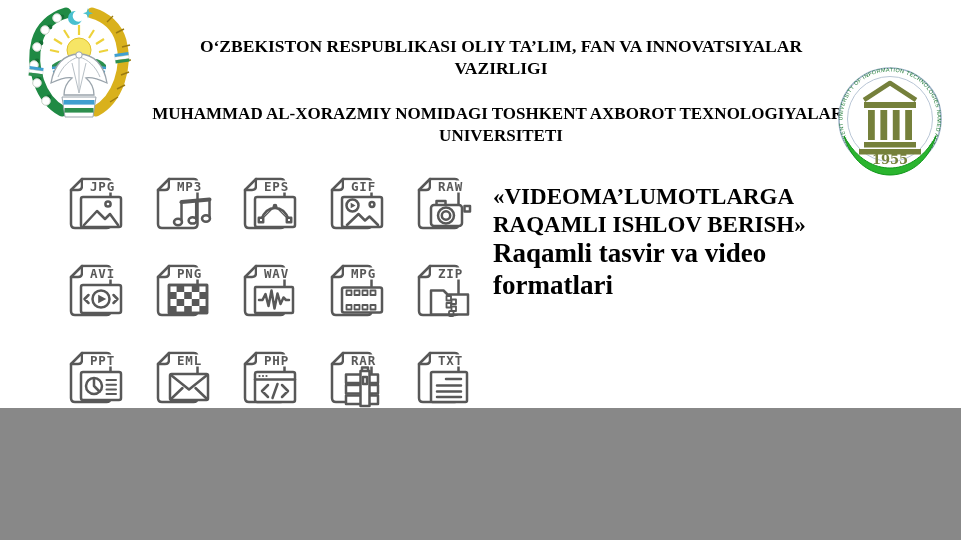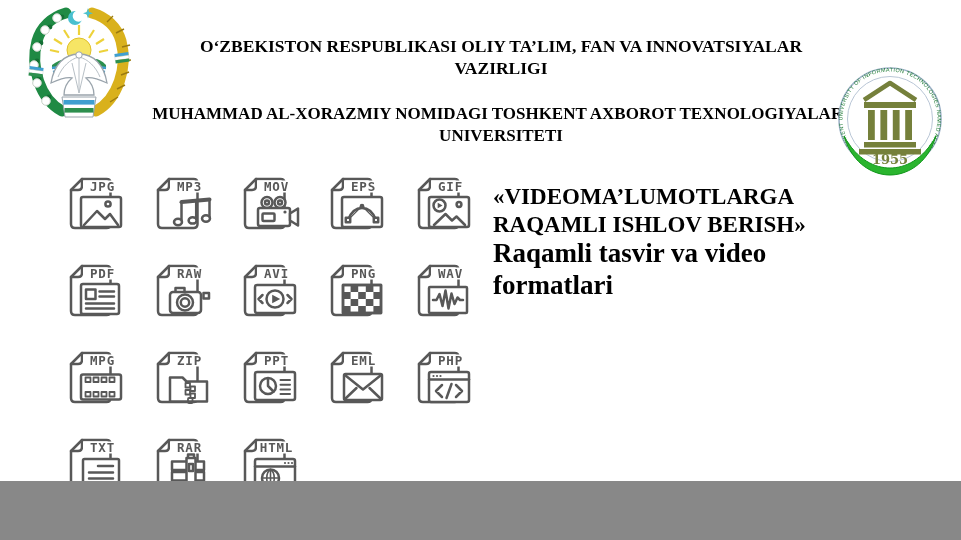--- a/index.html
+++ b/index.html
@@ -1,16 +1,16 @@
 <!DOCTYPE html>
 <html><head>
 <meta charset="utf-8">
 <style>
   html,body{margin:0;padding:0;background:#888;}
-  .slide{position:relative;width:961px;height:481px;background:#fff;overflow:hidden;
+  .slide{position:relative;width:961px;height:408px;background:#fff;overflow:hidden;
          font-family:"Liberation Serif",serif;color:#000;margin:0 auto;}
   
   .emblem{position:absolute;left:22px;top:5px;width:114px;height:122px;}
   .header-text{position:absolute;left:142px;top:35px;width:718px;text-align:center;}
   .ministry{font-size:17.5px;font-weight:bold;line-height:1.26;white-space:pre-line;}
   .university{font-size:17px;font-weight:bold;line-height:1.28;margin-top:24px;white-space:pre-line;}
   .tuit-logo{position:absolute;left:834px;top:62px;width:112px;height:124px;}
   .seal-ring-text{font-family:"Liberation Sans",sans-serif;font-size:5.4px;letter-spacing:0.4px;fill:#1c7a33;}
   .seal-year{font-family:"DejaVu Serif",serif;font-weight:bold;font-size:13px;fill:#75803b;}
   
@@ -151,38 +151,20 @@
             </g>
         <text x="41.5" y="18.5" text-anchor="middle" class="fmt-label" fill="#585858" stroke="none">MP3</text>
       </g>
     </svg></div>
       <div class="icon-cell"><svg viewBox="0 0 66 66" width="66" height="66">
       <g fill="none" stroke="#585858" stroke-width="2.5" stroke-linecap="round" stroke-linejoin="round">
         <path d="M21 7 H45.5 Q49.5 7 49.5 11 V52 Q49.5 56 45.5 56 H14 Q10 56 10 52 V18 Z" fill="#fff"></path>
         <path d="M21 7 V14 Q21 18 17 18 H10"></path>
         <rect x="22" y="8.5" width="41" height="12" fill="#fff" stroke="none"></rect>
         <g>
-              <circle cx="32" cy="30.5" r="5.5" fill="#fff"></circle>
-              <circle cx="45" cy="30.5" r="5.5" fill="#fff"></circle>
-              <circle cx="32" cy="30.5" r="2"></circle>
-              <circle cx="45" cy="30.5" r="2"></circle>
-              <rect x="23" y="36" width="32" height="18" rx="2" fill="#fff"></rect>
-              <rect x="27.5" y="41.5" width="12" height="7.5" rx="1"></rect>
-              <circle cx="50" cy="40" r="1.6" fill="#585858" stroke="none"></circle>
-              <path d="M55 41.5 L63 36.5 V53.5 L55 48.5 Z" fill="#fff"></path>
-            </g>
-        <text x="41.5" y="18.5" text-anchor="middle" class="fmt-label" fill="#585858" stroke="none">MOV</text>
-      </g>
-    </svg></div>
-      <div class="icon-cell"><svg viewBox="0 0 66 66" width="66" height="66">
-      <g fill="none" stroke="#585858" stroke-width="2.5" stroke-linecap="round" stroke-linejoin="round">
-        <path d="M21 7 H45.5 Q49.5 7 49.5 11 V52 Q49.5 56 45.5 56 H14 Q10 56 10 52 V18 Z" fill="#fff"></path>
-        <path d="M21 7 V14 Q21 18 17 18 H10"></path>
-        <rect x="22" y="8.5" width="41" height="12" fill="#fff" stroke="none"></rect>
-        <g>
               <rect x="20" y="25" width="40" height="30" rx="2" fill="#fff"></rect>
               <path d="M26 48 C32 32 48 32 54 48"></path>
               <path d="M26 48 L40 34 L54 48" stroke-width="1.2"></path>
               <circle cx="40" cy="34.2" r="2.4" fill="#585858" stroke="none"></circle>
               <rect x="23.8" y="45.8" width="4.4" height="4.4" fill="#fff"></rect>
               <rect x="51.8" y="45.8" width="4.4" height="4.4" fill="#fff"></rect>
             </g>
         <text x="41.5" y="18.5" text-anchor="middle" class="fmt-label" fill="#585858" stroke="none">EPS</text>
       </g>
     </svg></div>
@@ -192,33 +174,20 @@
         <path d="M21 7 V14 Q21 18 17 18 H10"></path>
         <rect x="22" y="8.5" width="41" height="12" fill="#fff" stroke="none"></rect>
         <g>
               <rect x="20" y="25" width="40" height="30" rx="2" fill="#fff"></rect>
               <circle cx="30.5" cy="33.5" r="6"></circle>
               <path d="M28.7 30.8 L33.6 33.5 L28.7 36.2 Z" fill="#585858" stroke="none"></path>
               <circle cx="50" cy="32.5" r="2.4"></circle>
               <path d="M25 53 L36.5 42 L43 48.5 L47.5 44.5 L56 53"></path>
             </g>
         <text x="41.5" y="18.5" text-anchor="middle" class="fmt-label" fill="#585858" stroke="none">GIF</text>
-      </g>
-    </svg></div>
-      <div class="icon-cell"><svg viewBox="0 0 66 66" width="66" height="66">
-      <g fill="none" stroke="#585858" stroke-width="2.5" stroke-linecap="round" stroke-linejoin="round">
-        <path d="M21 7 H45.5 Q49.5 7 49.5 11 V52 Q49.5 56 45.5 56 H14 Q10 56 10 52 V18 Z" fill="#fff"></path>
-        <path d="M21 7 V14 Q21 18 17 18 H10"></path>
-        <rect x="22" y="8.5" width="41" height="12" fill="#fff" stroke="none"></rect>
-        <g>
-              <rect x="20" y="25" width="38" height="30" rx="2" fill="#fff"></rect>
-              <rect x="25" y="30.5" width="9.5" height="9.5"></rect>
-              <path d="M38.5 32.5 H53 M38.5 37.5 H53 M25 44.5 H53 M25 49.5 H53"></path>
-            </g>
-        <text x="41.5" y="18.5" text-anchor="middle" class="fmt-label" fill="#585858" stroke="none">PDF</text>
       </g>
     </svg></div>
       <div class="icon-cell"><svg viewBox="0 0 66 66" width="66" height="66">
       <g fill="none" stroke="#585858" stroke-width="2.5" stroke-linecap="round" stroke-linejoin="round">
         <path d="M21 7 H45.5 Q49.5 7 49.5 11 V52 Q49.5 56 45.5 56 H14 Q10 56 10 52 V18 Z" fill="#fff"></path>
         <path d="M21 7 V14 Q21 18 17 18 H10"></path>
         <rect x="22" y="8.5" width="41" height="12" fill="#fff" stroke="none"></rect>
         <g>
               <path d="M27.5 33 V29 H36.5 V33" fill="#fff"></path>
               <rect x="22" y="33" width="31" height="21" rx="3" fill="#fff"></rect>
@@ -360,42 +329,42 @@
             </g>
         <text x="41.5" y="18.5" text-anchor="middle" class="fmt-label" fill="#585858" stroke="none">PHP</text>
       </g>
     </svg></div>
       <div class="icon-cell"><svg viewBox="0 0 66 66" width="66" height="66">
       <g fill="none" stroke="#585858" stroke-width="2.5" stroke-linecap="round" stroke-linejoin="round">
         <path d="M21 7 H45.5 Q49.5 7 49.5 11 V52 Q49.5 56 45.5 56 H14 Q10 56 10 52 V18 Z" fill="#fff"></path>
         <path d="M21 7 V14 Q21 18 17 18 H10"></path>
         <rect x="22" y="8.5" width="41" height="12" fill="#fff" stroke="none"></rect>
         <g>
-              <rect x="22" y="26" width="36" height="30" rx="1.5" fill="#fff"></rect>
-              <path d="M37 33 H52 M28 39.5 H52 M28 45.5 H52 M28 51 H52"></path>
-            </g>
-        <text x="41.5" y="18.5" text-anchor="middle" class="fmt-label" fill="#585858" stroke="none">TXT</text>
-      </g>
-    </svg></div>
-      <div class="icon-cell"><svg viewBox="0 0 66 66" width="66" height="66">
-      <g fill="none" stroke="#585858" stroke-width="2.5" stroke-linecap="round" stroke-linejoin="round">
-        <path d="M21 7 H45.5 Q49.5 7 49.5 11 V52 Q49.5 56 45.5 56 H14 Q10 56 10 52 V18 Z" fill="#fff"></path>
-        <path d="M21 7 V14 Q21 18 17 18 H10"></path>
-        <rect x="22" y="8.5" width="41" height="12" fill="#fff" stroke="none"></rect>
-        <g>
               <g fill="#fff">
                 <rect x="24" y="28.5" width="32" height="8.5"></rect>
                 <rect x="24" y="39" width="32" height="8.5"></rect>
                 <rect x="24" y="49.5" width="32" height="8.5"></rect>
               </g>
               <rect x="40" y="21.5" width="6" height="4" fill="#fff"></rect>
               <rect x="38.5" y="25" width="9" height="35" fill="#fff"></rect>
               <rect x="41" y="31" width="4" height="7"></rect>
             </g>
         <text x="41.5" y="18.5" text-anchor="middle" class="fmt-label" fill="#585858" stroke="none">RAR</text>
+      </g>
+    </svg></div>
+      <div class="icon-cell"><svg viewBox="0 0 66 66" width="66" height="66">
+      <g fill="none" stroke="#585858" stroke-width="2.5" stroke-linecap="round" stroke-linejoin="round">
+        <path d="M21 7 H45.5 Q49.5 7 49.5 11 V52 Q49.5 56 45.5 56 H14 Q10 56 10 52 V18 Z" fill="#fff"></path>
+        <path d="M21 7 V14 Q21 18 17 18 H10"></path>
+        <rect x="22" y="8.5" width="41" height="12" fill="#fff" stroke="none"></rect>
+        <g>
+              <rect x="22" y="26" width="36" height="30" rx="1.5" fill="#fff"></rect>
+              <path d="M37 33 H52 M28 39.5 H52 M28 45.5 H52 M28 51 H52"></path>
+            </g>
+        <text x="41.5" y="18.5" text-anchor="middle" class="fmt-label" fill="#585858" stroke="none">TXT</text>
       </g>
     </svg></div>
       <div class="icon-cell"><svg viewBox="0 0 66 66" width="66" height="66">
       <g fill="none" stroke="#585858" stroke-width="2.5" stroke-linecap="round" stroke-linejoin="round">
         <path d="M21 7 H45.5 Q49.5 7 49.5 11 V52 Q49.5 56 45.5 56 H14 Q10 56 10 52 V18 Z" fill="#fff"></path>
         <path d="M21 7 V14 Q21 18 17 18 H10"></path>
         <rect x="22" y="8.5" width="41" height="12" fill="#fff" stroke="none"></rect>
         <g>
               <rect x="20" y="26" width="40" height="30" rx="2" fill="#fff"></rect>
               <path d="M20 33.5 H60"></path>

